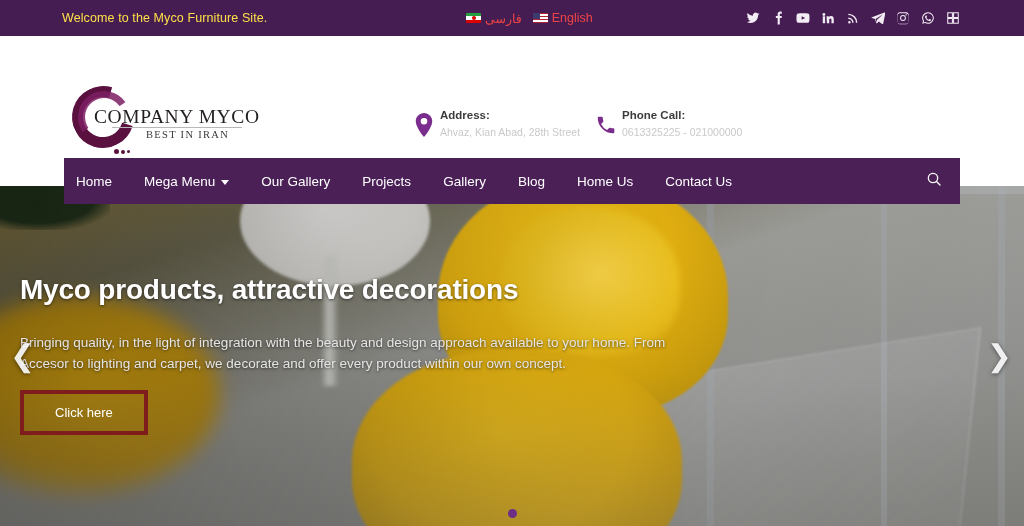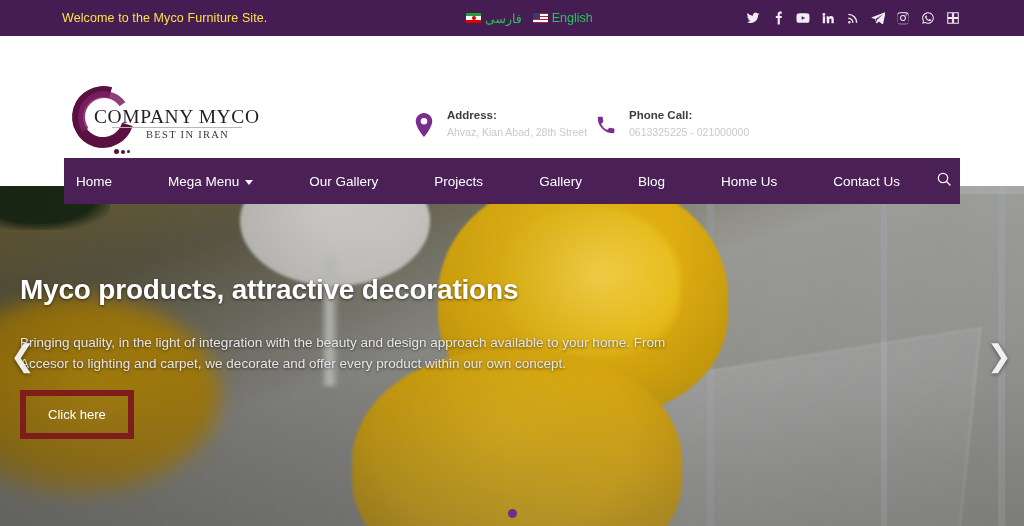--- a/index.html
+++ b/index.html
@@ -32,21 +32,21 @@
     left: 466px;
     display: flex;
     align-items: center;
     gap: 11px;
     font-size: 12.5px;
   }
   .lang-item {
     display: flex;
     align-items: center;
     gap: 4px;
-    color: #22c55e;
+    color: #ef4444;
     white-space: nowrap;
     cursor: pointer;
   }
   .lang-label-fa { direction: rtl; font-size: 12.5px; }
   .flag {
     width: 15px; height: 10px;
     display: inline-block;
     border-radius: 1px;
     flex: 0 0 auto;
     position: relative;
@@ -165,21 +165,21 @@
     width: 140px; height: 5px;
     border-radius: 50%;
     background: radial-gradient(ellipse at center, rgba(120,90,130,.30), rgba(255,255,255,0) 72%);
   }
 
   .info-group {
     position: absolute;
     top: 73px;
     display: flex;
     align-items: flex-start;
-    gap: 11px;
+    gap: 4px;
   }
   .info-addr  { left: 412px; }
   .info-phone { left: 594px; }
   .info-mail  { left: 775px; }
   .info-ico {
     width: 24px; height: 30px;
     display: flex; align-items: center; justify-content: center;
     color: #7b2d8e;
     flex: 0 0 auto;
     margin-top: 1px;
@@ -211,21 +211,21 @@
   .nav-items {
     display: flex;
     align-items: center;
     height: 100%;
   }
   .nav-item {
     display: flex;
     align-items: center;
     gap: 6px;
     height: 100%;
-    padding: 0 28px;
+    padding: 0 16px;
     color: #ffffff;
     font-size: 13.5px;
     cursor: pointer;
     white-space: nowrap;
   }
   .nav-item:first-child { padding-left: 12px; }
   .chev {
     width: 0; height: 0;
     border-left: 4px solid transparent;
     border-right: 4px solid transparent;
@@ -359,22 +359,22 @@
   .hero-sub {
     font-size: 13.5px;
     line-height: 21px;
     color: #e5e5e5;
     text-shadow: 0 1px 3px rgba(0,0,0,.6);
     width: 668px;
     margin-bottom: 16px;
   }
   .hero-btn {
     display: inline-block;
-    padding: 11px 22px;
-    border: 6px solid #7f1d1d;
+    padding: 11px 31px;
+    border: 4px solid #7f1d1d;
     color: #ffffff;
     background: transparent;
     font-size: 13px;
     cursor: pointer;
     font-family: "Liberation Sans", sans-serif;
   }
 
   .arrow {
     position: absolute;
     top: 155px;

